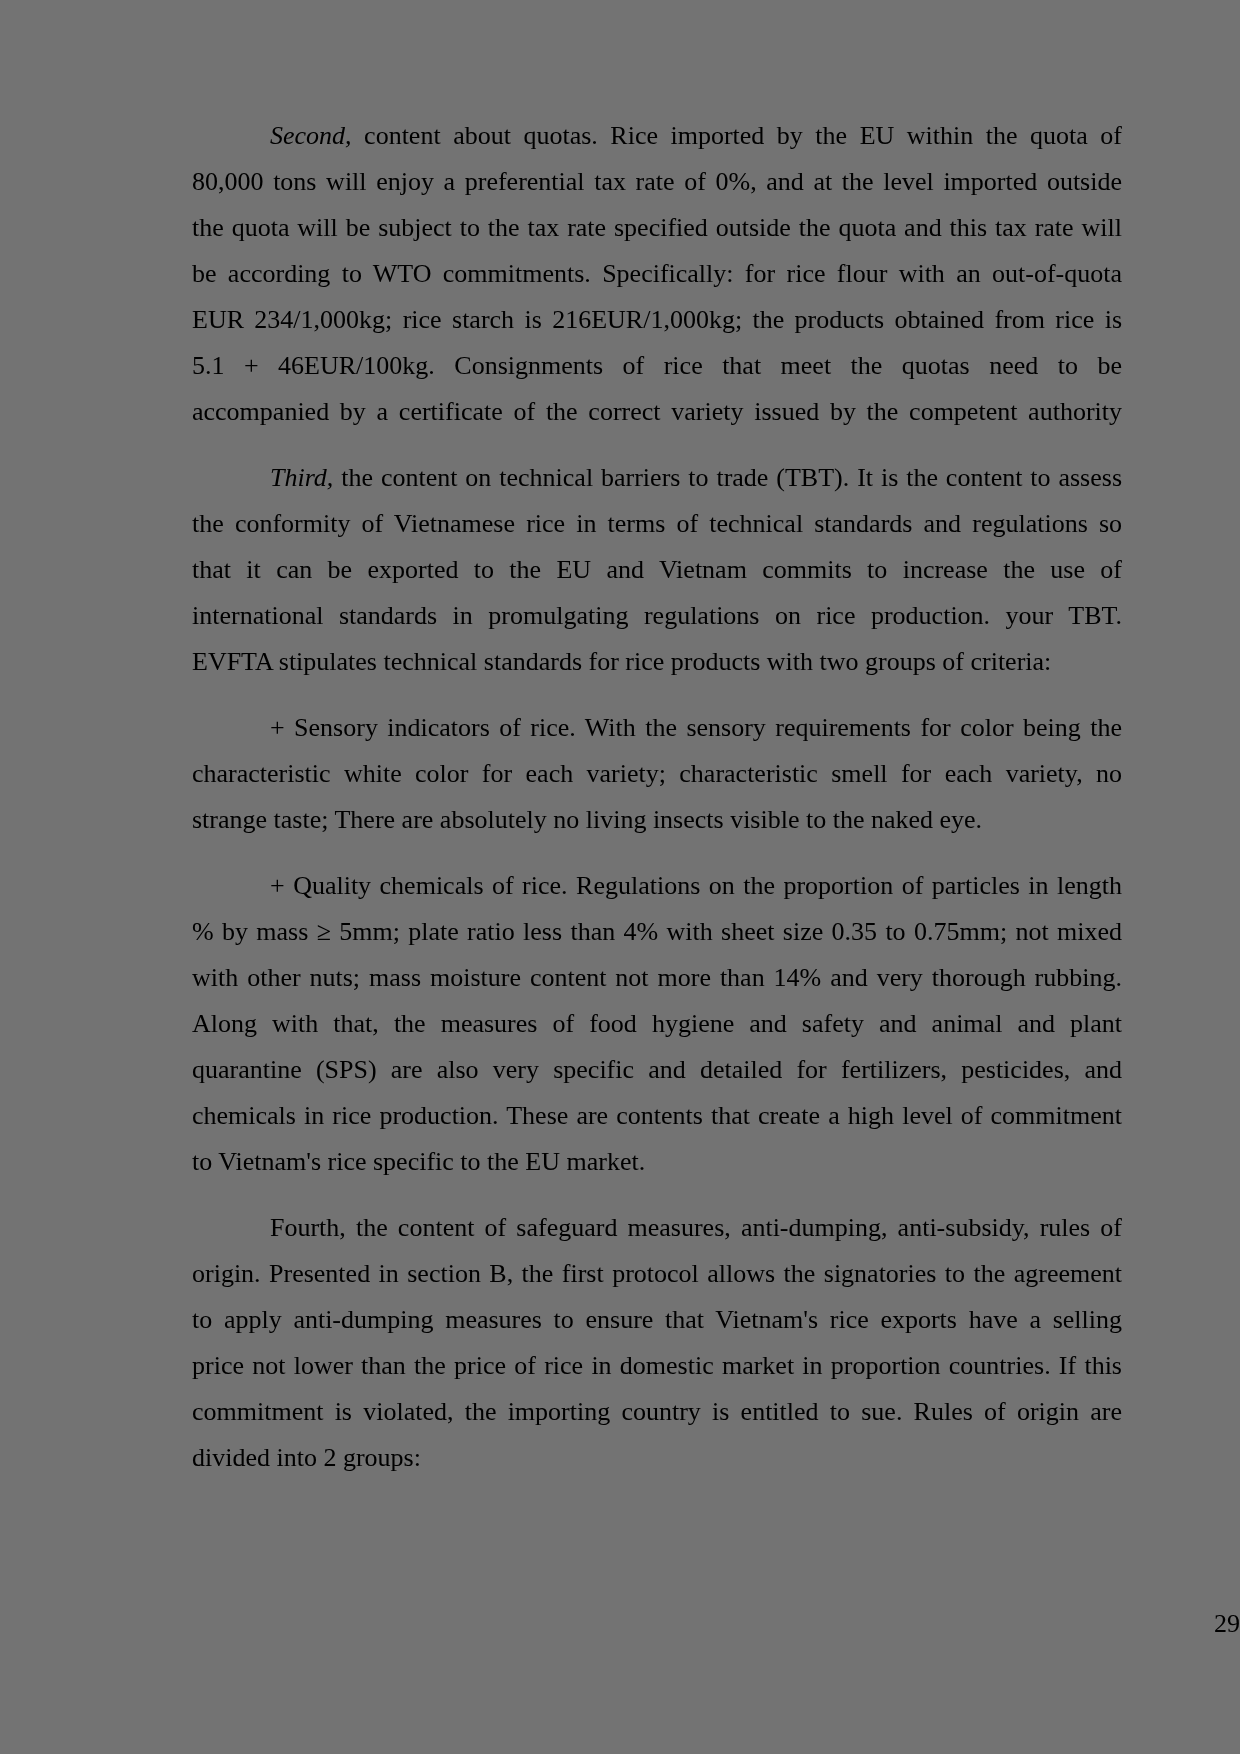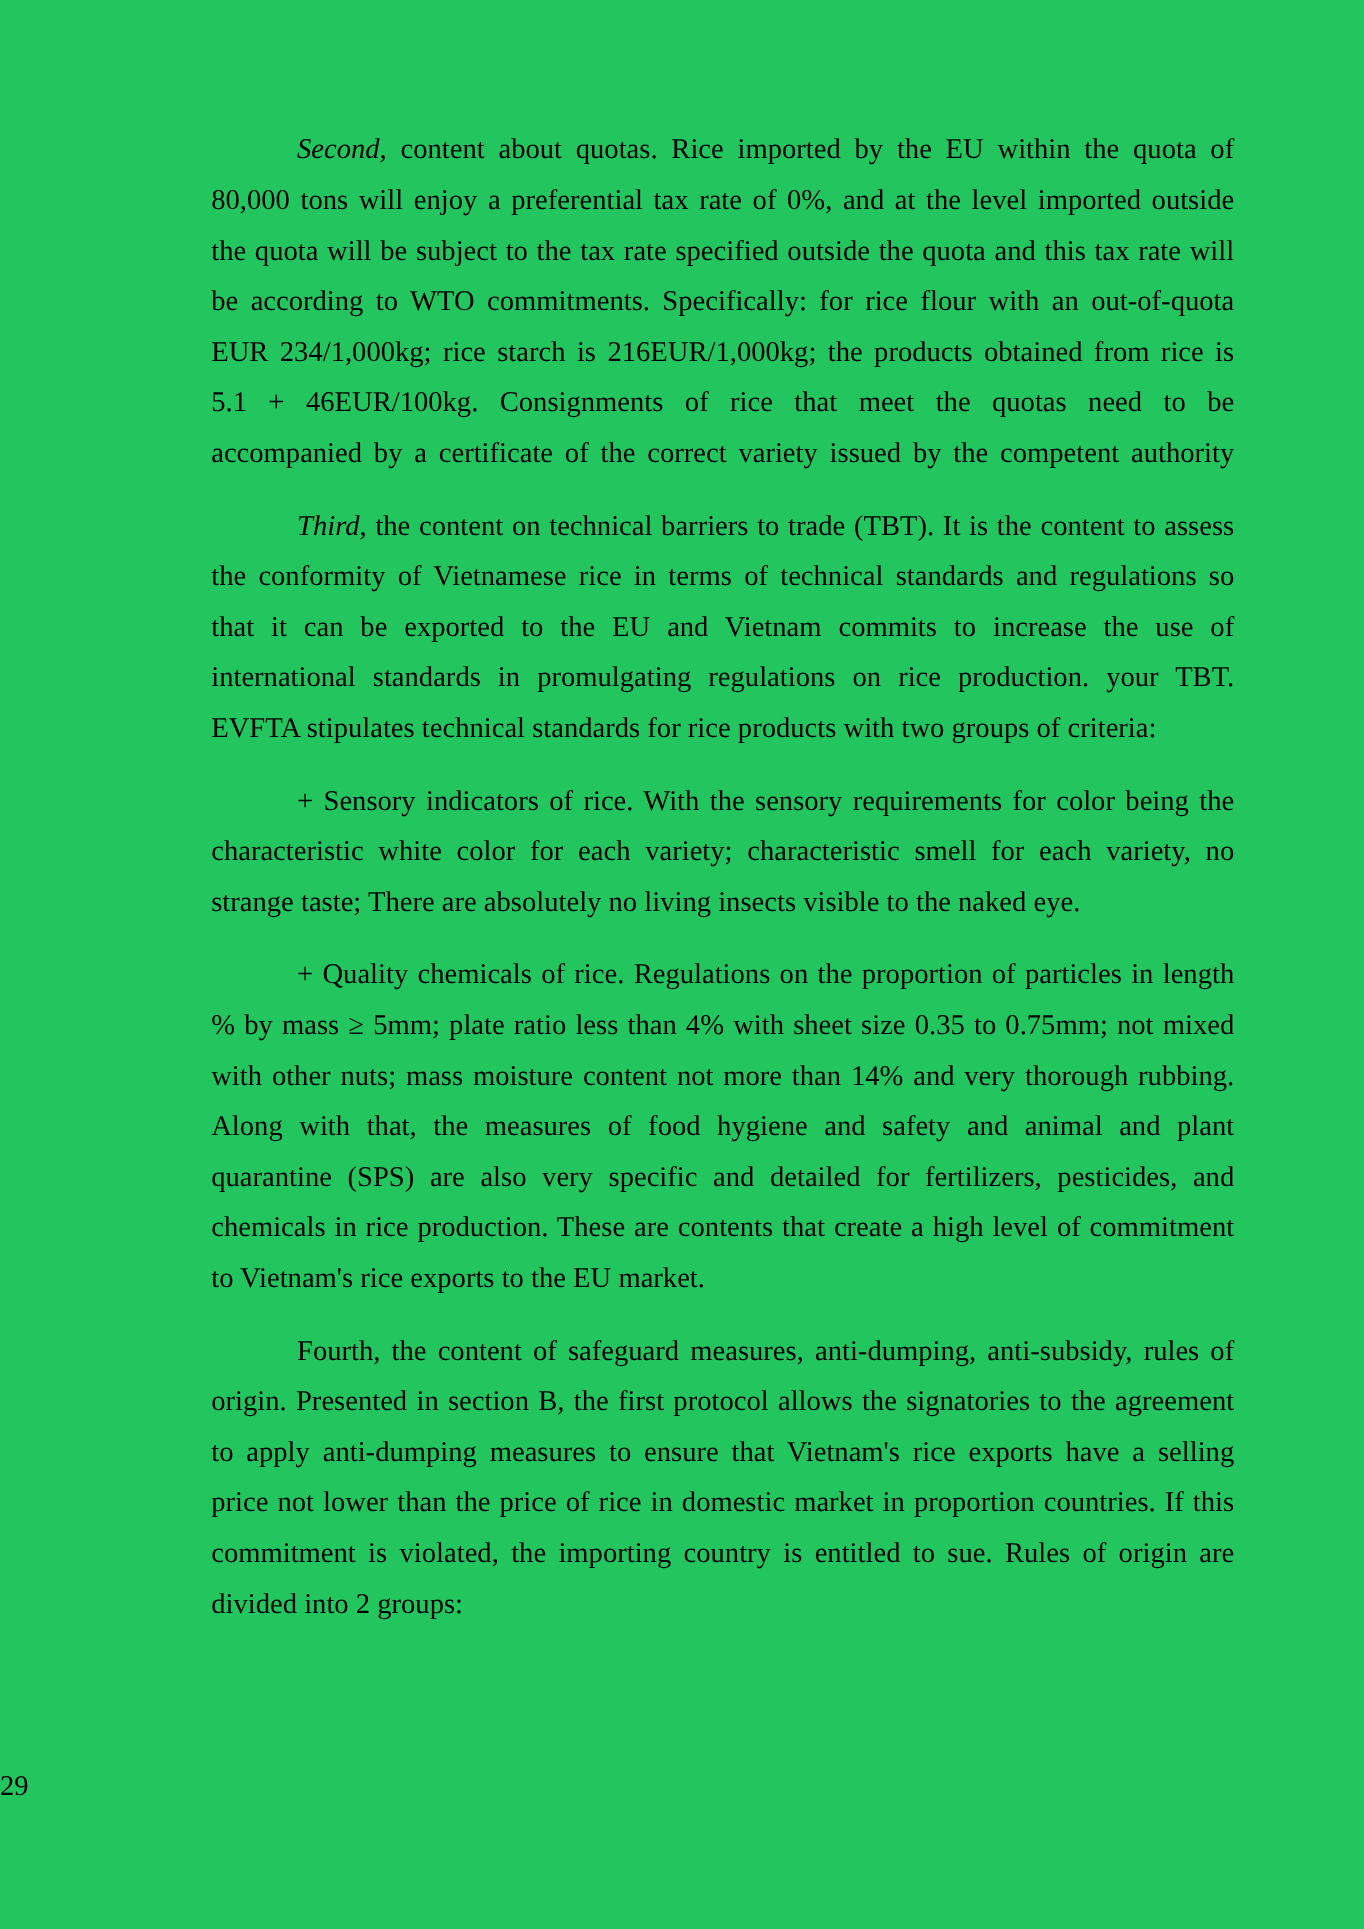--- a/index.html
+++ b/index.html
@@ -4,21 +4,21 @@
 <style>
   html, body {
     margin: 0;
     padding: 0;
     background: #ffffff;
   }
   .page {
     position: relative;
     width: 1240px;
     height: 1754px;
-    background: #22c55e;
+    background: #737373;
     overflow: hidden;
     font-family: "Liberation Serif", "DejaVu Serif", serif;
     color: #000000;
   }
   .content {
     position: absolute;
     left: 192px;
     top: 113px;
     width: 930px;
     font-size: 26px;
@@ -44,21 +44,21 @@
     text-align-last: left;
   }
   .lead-italic {
     font-style: italic;
   }
   .footer {
     position: absolute;
     top: 1601px;
     left: 0;
     width: 100%;
-    text-align: left;
+    text-align: right;
     font-size: 26px;
     line-height: 46px;
   }
 </style>
 </head>
 <body>
 
 <div class="page">
   <div class="content" id="content">
       <div class="paragraph">
@@ -82,21 +82,21 @@
         <div class="line">characteristic white color for each variety; characteristic smell for each variety, no</div>
         <div class="line last">strange taste; There are absolutely no living insects visible to the naked eye.</div>
       </div>
       <div class="paragraph">
         <div class="line first">+ Quality chemicals of rice. Regulations on the proportion of particles in length</div>
         <div class="line">% by mass ≥ 5mm; plate ratio less than 4% with sheet size 0.35 to 0.75mm; not mixed</div>
         <div class="line">with other nuts; mass moisture content not more than 14% and very thorough rubbing.</div>
         <div class="line">Along with that, the measures of food hygiene and safety and animal and plant</div>
         <div class="line">quarantine (SPS) are also very specific and detailed for fertilizers, pesticides, and</div>
         <div class="line">chemicals in rice production. These are contents that create a high level of commitment</div>
-        <div class="line last">to Vietnam's rice exports to the EU market.</div>
+        <div class="line last">to Vietnam's rice specific to the EU market.</div>
       </div>
       <div class="paragraph">
         <div class="line first">Fourth, the content of safeguard measures, anti-dumping, anti-subsidy, rules of</div>
         <div class="line">origin. Presented in section B, the first protocol allows the signatories to the agreement</div>
         <div class="line">to apply anti-dumping measures to ensure that Vietnam's rice exports have a selling</div>
         <div class="line">price not lower than the price of rice in domestic market in proportion countries. If this</div>
         <div class="line">commitment is violated, the importing country is entitled to sue. Rules of origin are</div>
         <div class="line last">divided into 2 groups:</div>
       </div>
     </div>

